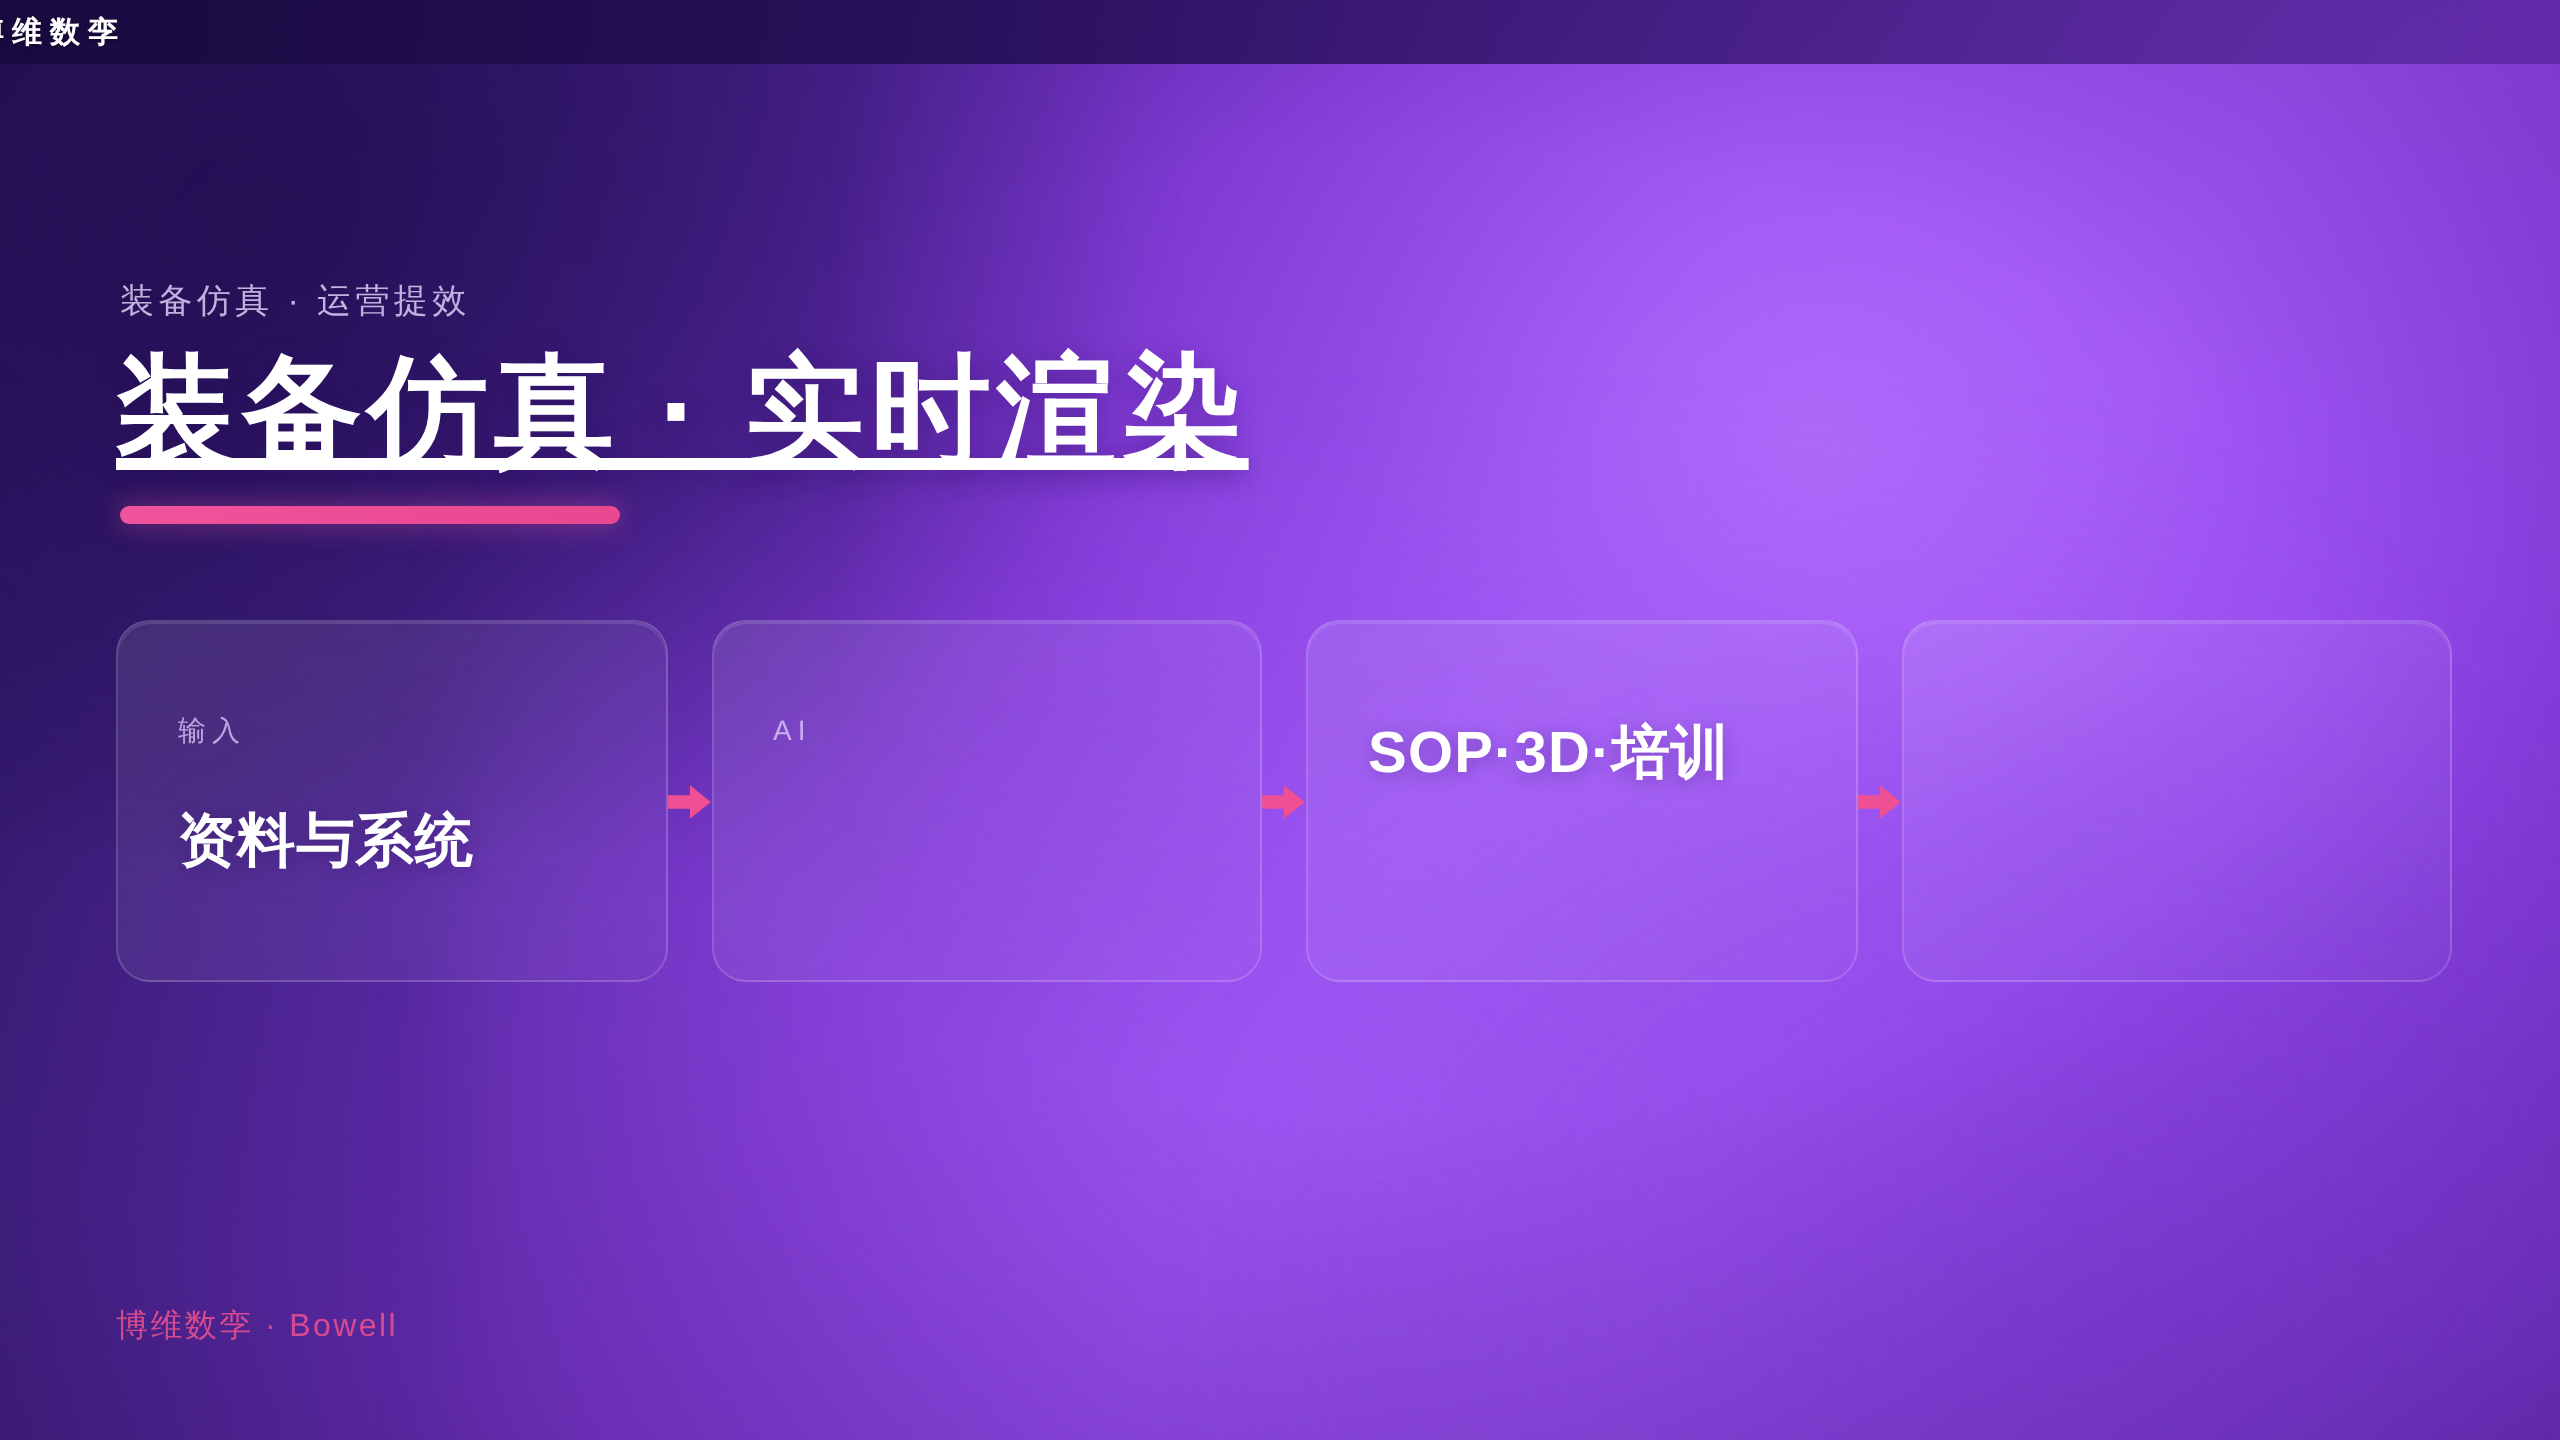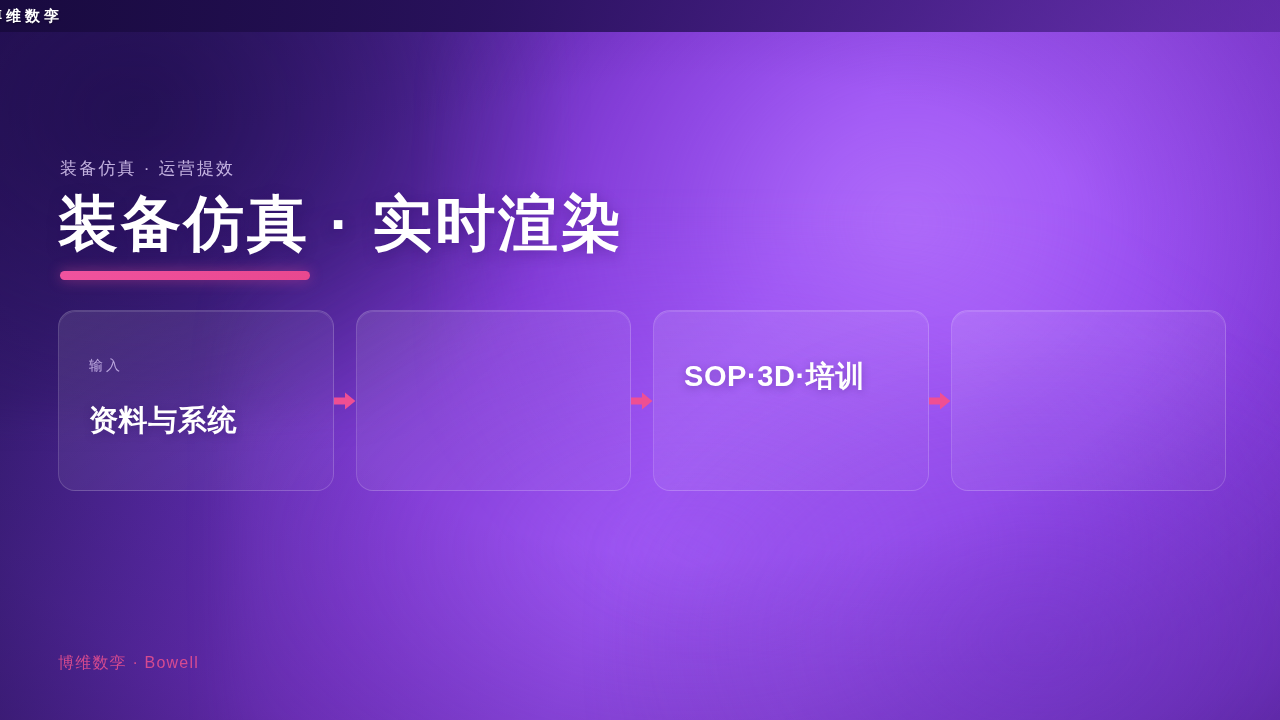--- a/index.html
+++ b/index.html
@@ -114,40 +114,41 @@
     letter-spacing: 4px;
     margin-left: -13px;
     white-space: nowrap;
     text-shadow: 0 1px 2px rgba(0,0,0,0.35);
   }
 
   
   .header {
     position: absolute;
     left: 58px;
-    top: 157px;
+    top: 139px;
     z-index: 5;
   }
   .eyebrow {
     color: rgba(232,216,255,0.80);
     font-size: 17px;
     letter-spacing: 2.2px;
     margin: 0 0 10px 2px;
     font-weight: 400;
     white-space: nowrap;
   }
   .headline {
     color: #ffffff;
     font-size: 60px;
     font-weight: 700;
     letter-spacing: 3px;
     margin: 0;
     line-height: 1.12;
     white-space: nowrap;
     text-shadow: 0 3px 14px rgba(40,10,90,0.38);
+    text-decoration: underline;
   }
   .accent-rule {
     width: 250px;
     height: 9px;
     border-radius: 5px;
     background: linear-gradient(90deg, #f0539e 0%, #ec4c96 55%, #e8488f 100%);
     margin-top: 14px;
     margin-left: 2px;
     box-shadow: 0 0 14px rgba(240,83,158,0.45);
   }
@@ -255,20 +256,21 @@
 
     <div class="connector">
       <span>
         <svg width="22" height="18" viewBox="0 0 22 18">
           <path d="M0 5.6 H11 V0.6 L21.4 9 L11 17.4 V12.4 H0 Z" fill="#ef4f93"></path>
         </svg>
       </span>
     </div>
 
     <div class="card">
+      <p class="card-label">AI</p>
     </div>
 
     <div class="connector">
       <span>
         <svg width="22" height="18" viewBox="0 0 22 18">
           <path d="M0 5.6 H11 V0.6 L21.4 9 L11 17.4 V12.4 H0 Z" fill="#ef4f93"></path>
         </svg>
       </span>
     </div>
 

